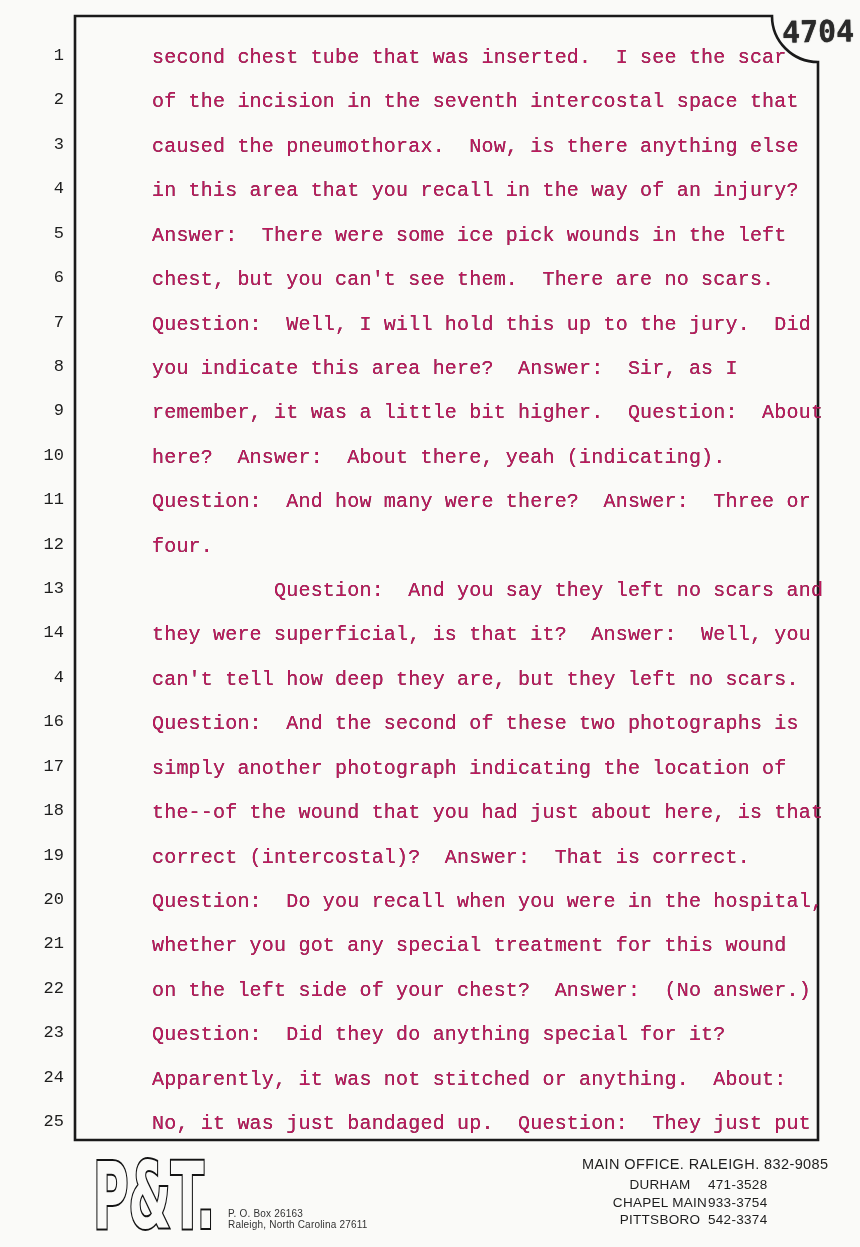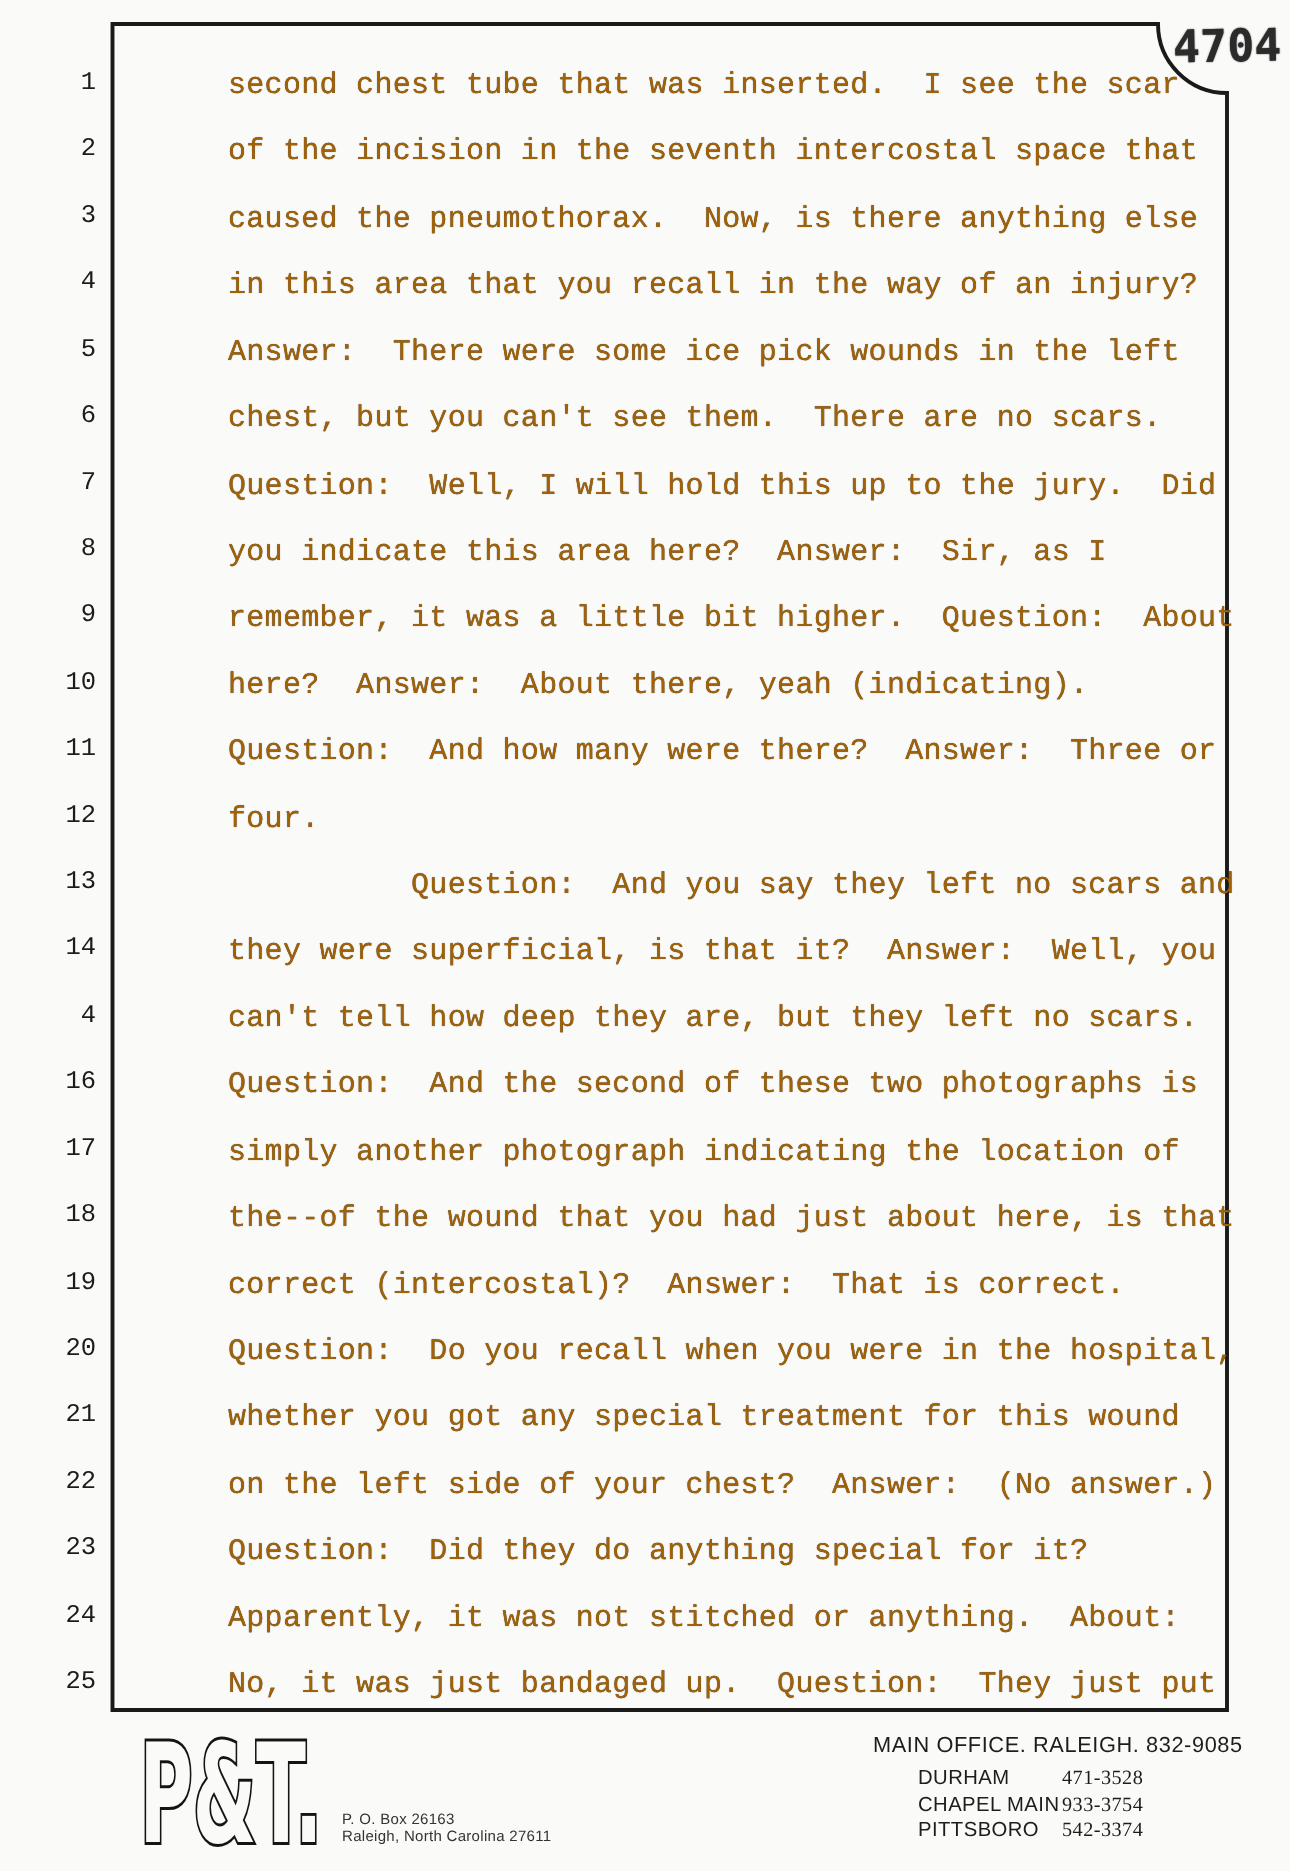--- a/index.html
+++ b/index.html
@@ -21,38 +21,38 @@
     white-space:nowrap;
   }
   .body-lines{position:absolute;left:0;top:0;width:860px;height:1141px;}
   .t-row{position:absolute;height:24px;white-space:pre;}
   .t-num{
     position:absolute;left:18px;width:46px;text-align:right;
     font-size:17px;color:#1c1c1c;
   }
   .t-text{
     position:absolute;left:152px;
-    font-size:20px;color:#a16207;
+    font-size:20px;color:#be185d;
     letter-spacing:0.2px;
     white-space:pre;
     text-shadow:0 0 0.5px rgba(20,20,20,.85);
   }
   .footer{position:absolute;left:0;top:1142px;width:860px;height:134px;
     font-family:"Liberation Sans", sans-serif;color:#222;}
   .logo{position:absolute;left:93px;top:8px;}
   .company{position:absolute;left:222px;top:8px;
     font-size:16px;line-height:19px;letter-spacing:0.6px;color:#1d1d1d;}
   .address{position:absolute;left:228px;top:66px;
     font-size:10px;line-height:11px;color:#333;letter-spacing:0.2px;}
   .contacts{position:absolute;left:582px;top:14px;font-size:14.5px;color:#1d1d1d;}
   .contacts .main{letter-spacing:0.4px;white-space:nowrap;}
   .contact-rows{margin-top:4px;margin-left:30px;}
   .c-row{display:flex;line-height:17.5px;font-size:13.5px;letter-spacing:0.3px;}
-  .c-city{width:96px;}
-  .c-phone{width:80px;font-family:Liberation Serif, serif;}
+  .c-city{width:96px;text-align:center;}
+  .c-phone{width:80px;}
 </style>
 </head>
 <body>
 
 <div class="page">
 
   <svg class="frame-svg" width="860" height="1247" viewBox="0 0 860 1247">
     <path d="M 75 16 L 772 16 A 46 46 0 0 0 818 62 L 818 1140 L 75 1140 Z" fill="none" stroke="#1a1a1a" stroke-width="2.6"></path>
   </svg>
 

